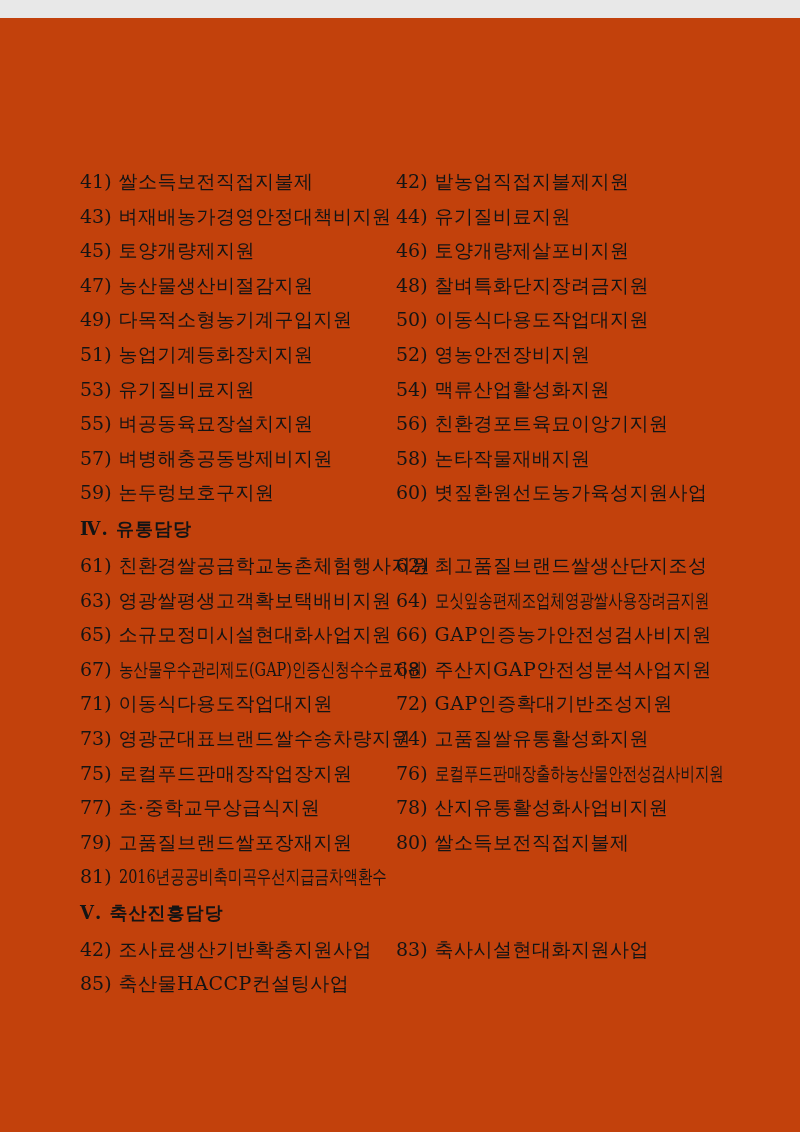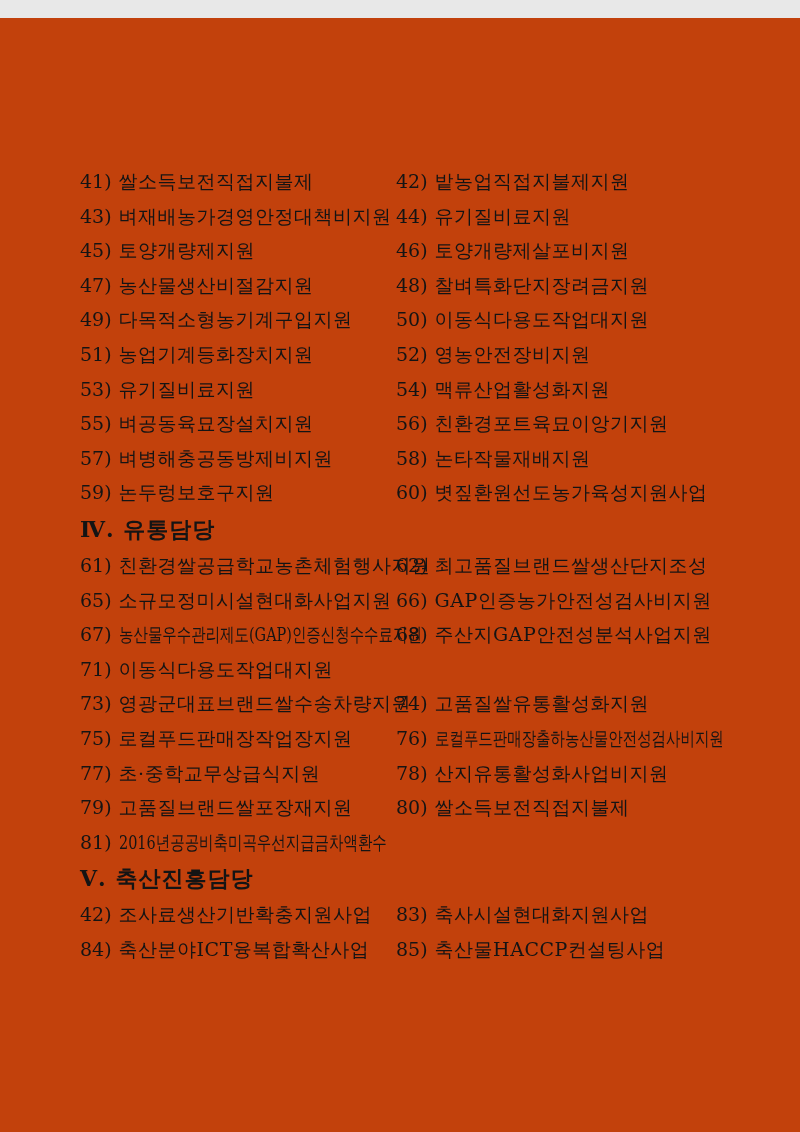--- a/index.html
+++ b/index.html
@@ -14,21 +14,21 @@
     overflow: hidden;
   }
   .content {
     position: absolute;
     top: 146px;
     left: 80px;
     width: 656px;
   }
   .section { margin: 0; }
   .heading {
-    font-size: 22px;
+    font-size: 18px;
     font-weight: bold;
     line-height: 38px;
     letter-spacing: 1px;
     white-space: nowrap;
   }
   .row { display: flex; line-height: 34.6px; }
   .item {
     flex: 1;
     font-size: 19px;
     white-space: nowrap;
@@ -91,29 +91,34 @@
           <div class="item"><span class="num">60)</span><span class="txt">볏짚환원선도농가육성지원사업</span></div>
         </div>
       </div>
       <div class="section">
         <div class="heading">Ⅳ. 유통담당</div>
         <div class="row">
           <div class="item"><span class="num">61)</span><span class="txt">친환경쌀공급학교농촌체험행사지원</span></div>
           <div class="item"><span class="num">62)</span><span class="txt">최고품질브랜드쌀생산단지조성</span></div>
         </div>
         <div class="row">
+          <div class="item"><span class="num">63)</span><span class="txt">영광쌀평생고객확보택배비지원</span></div>
+          <div class="item"><span class="num">64)</span><span class="txt condensed">모싯잎송편제조업체영광쌀사용장려금지원</span></div>
+        </div>
+        <div class="row">
           <div class="item"><span class="num">65)</span><span class="txt">소규모정미시설현대화사업지원</span></div>
           <div class="item"><span class="num">66)</span><span class="txt">GAP인증농가안전성검사비지원</span></div>
         </div>
         <div class="row">
           <div class="item"><span class="num">67)</span><span class="txt condensed">농산물우수관리제도(GAP)인증신청수수료지원</span></div>
           <div class="item"><span class="num">68)</span><span class="txt">주산지GAP안전성분석사업지원</span></div>
         </div>
         <div class="row">
           <div class="item"><span class="num">71)</span><span class="txt">이동식다용도작업대지원</span></div>
+          <div class="item"><span class="num">72)</span><span class="txt">GAP인증확대기반조성지원</span></div>
         </div>
         <div class="row">
           <div class="item"><span class="num">73)</span><span class="txt">영광군대표브랜드쌀수송차량지원</span></div>
           <div class="item"><span class="num">74)</span><span class="txt">고품질쌀유통활성화지원</span></div>
         </div>
         <div class="row">
           <div class="item"><span class="num">75)</span><span class="txt">로컬푸드판매장작업장지원</span></div>
           <div class="item"><span class="num">76)</span><span class="txt condensed">로컬푸드판매장출하농산물안전성검사비지원</span></div>
         </div>
         <div class="row">
@@ -128,18 +133,17 @@
           <div class="item"><span class="num">81)</span><span class="txt condensed">2016년공공비축미곡우선지급금차액환수</span></div>
         </div>
       </div>
       <div class="section">
         <div class="heading">Ⅴ. 축산진흥담당</div>
         <div class="row">
           <div class="item"><span class="num">42)</span><span class="txt">조사료생산기반확충지원사업</span></div>
           <div class="item"><span class="num">83)</span><span class="txt">축사시설현대화지원사업</span></div>
         </div>
         <div class="row">
-          <div class="item"><span class="num">84)</span><span class="txt">축산분야ICT융복합확산사업</span></div>
           <div class="item"><span class="num">85)</span><span class="txt">축산물HACCP컨설팅사업</span></div>
         </div>
       </div>
     </div>
 </div>
 
 </body></html>

